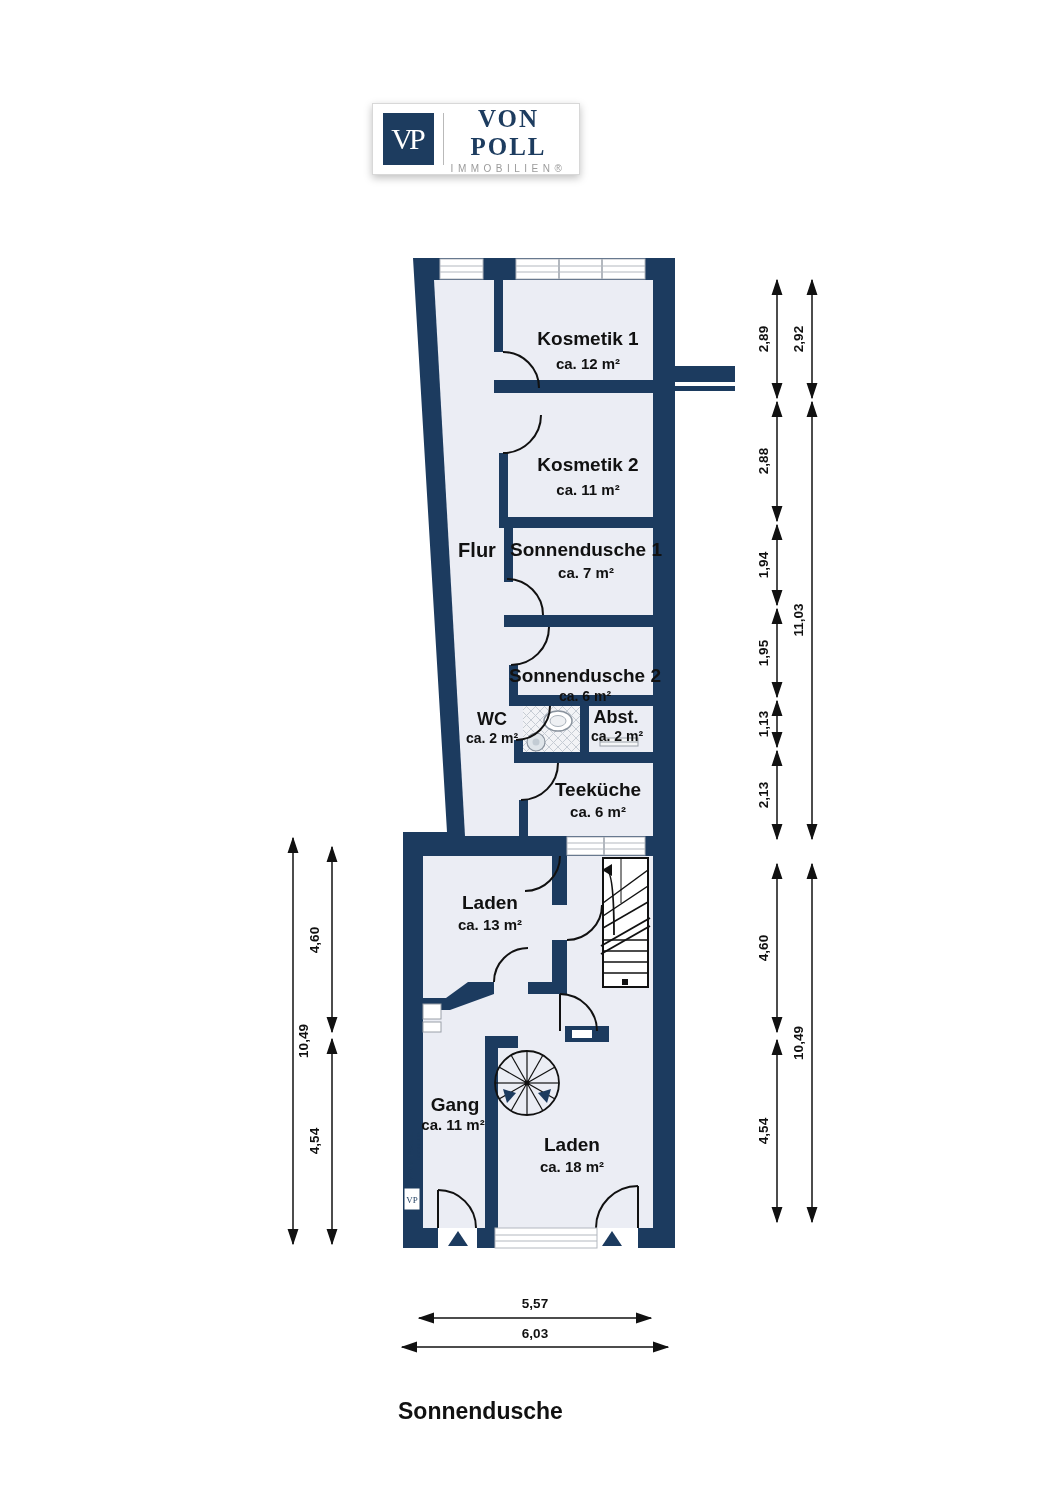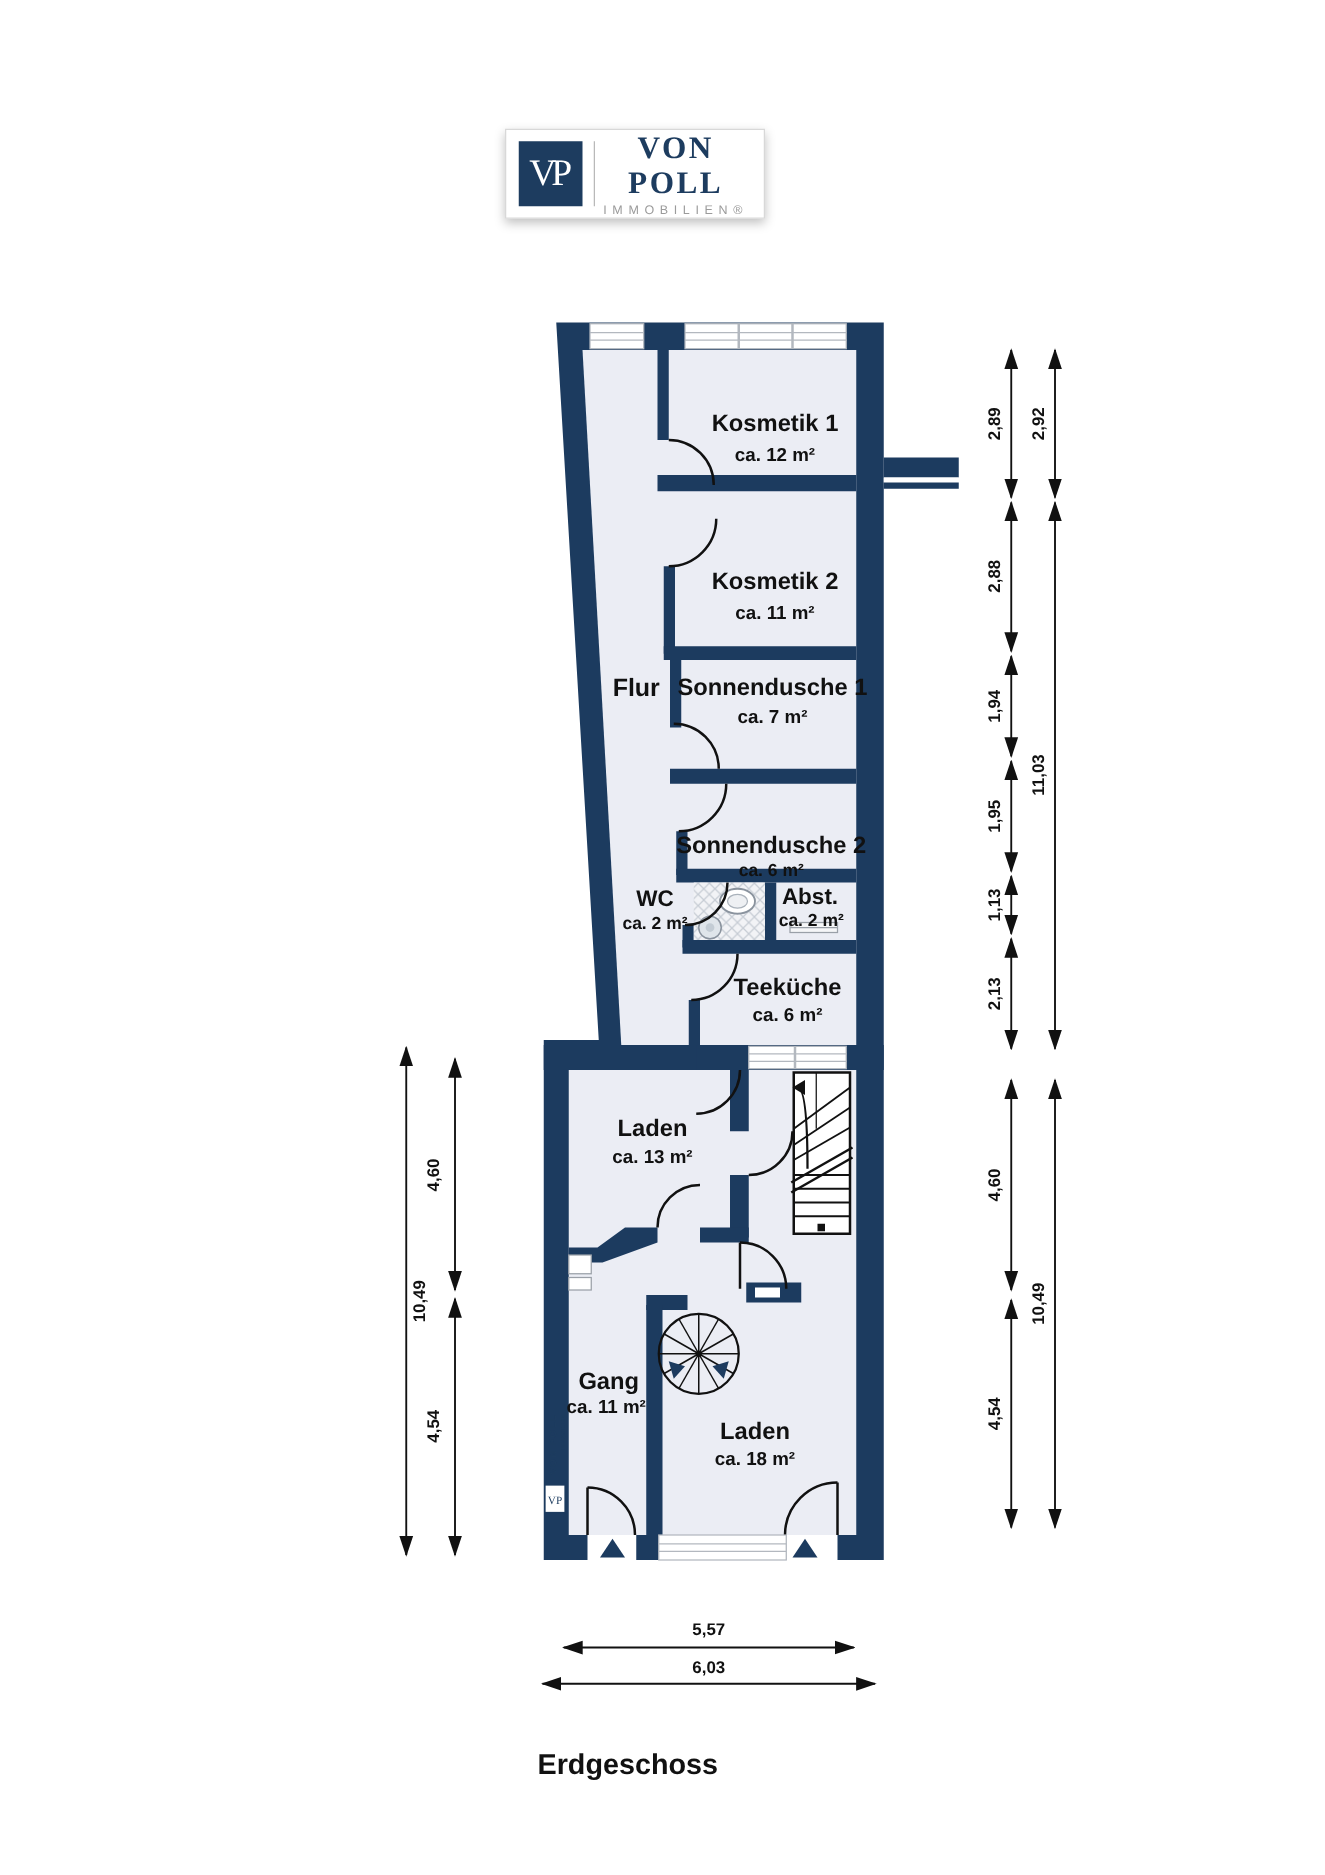--- a/index.html
+++ b/index.html
@@ -1,17 +1,17 @@
 <!DOCTYPE html>
 <html><head>
 <meta charset="utf-8">
 <style>
   html,body{margin:0;padding:0;background:#ffffff;}
   body{width:1060px;height:1500px;position:relative;font-family:"Liberation Sans",sans-serif;}
-  .stage{position:absolute;inset:0;margin-left:32px;}
+  .stage{position:absolute;inset:0;}
   
   .logo{position:absolute;left:372px;top:103px;width:206px;height:70px;background:#ffffff;
         border:1px solid #d8d8d8;box-shadow:0 3px 8px rgba(0,0,0,.25);display:flex;align-items:center;}
   .logo-vp{width:51px;height:52px;margin-left:10px;background:#1d3c5f;color:#ffffff;
            font-family:"Liberation Serif",serif;font-size:30px;display:flex;align-items:center;justify-content:center;
            letter-spacing:-4px;padding-right:4px;box-sizing:border-box;}
   .logo-div{width:1px;height:52px;background:#b9b9b9;margin-left:9px;}
   .logo-text{flex:1;text-align:center;padding-right:6px;}
   .logo-brand{font-family:"Liberation Serif",serif;color:#1d3c5f;font-size:25px;font-weight:700;letter-spacing:2px;}
   .logo-sub{color:#9b9b9b;font-size:10px;letter-spacing:4.5px;margin-top:2px;}
@@ -269,14 +269,14 @@
       <text class="dim-label" transform="translate(803,1043) rotate(-90)">10,49</text>
       <text class="dim-label" transform="translate(308,1041) rotate(-90)">10,49</text>
       <text class="dim-label" transform="translate(319,940) rotate(-90)">4,60</text>
       <text class="dim-label" transform="translate(319,1141) rotate(-90)">4,54</text>
       <text class="dim-label" x="535" y="1308">5,57</text>
       <text class="dim-label" x="535" y="1338">6,03</text>
     </g>
   </svg>
 
   
-  <div class="plan-title">Erdgeschoss</div>
+  <div class="plan-title">Sonnendusche</div>
 </div>
 
 </body></html>

